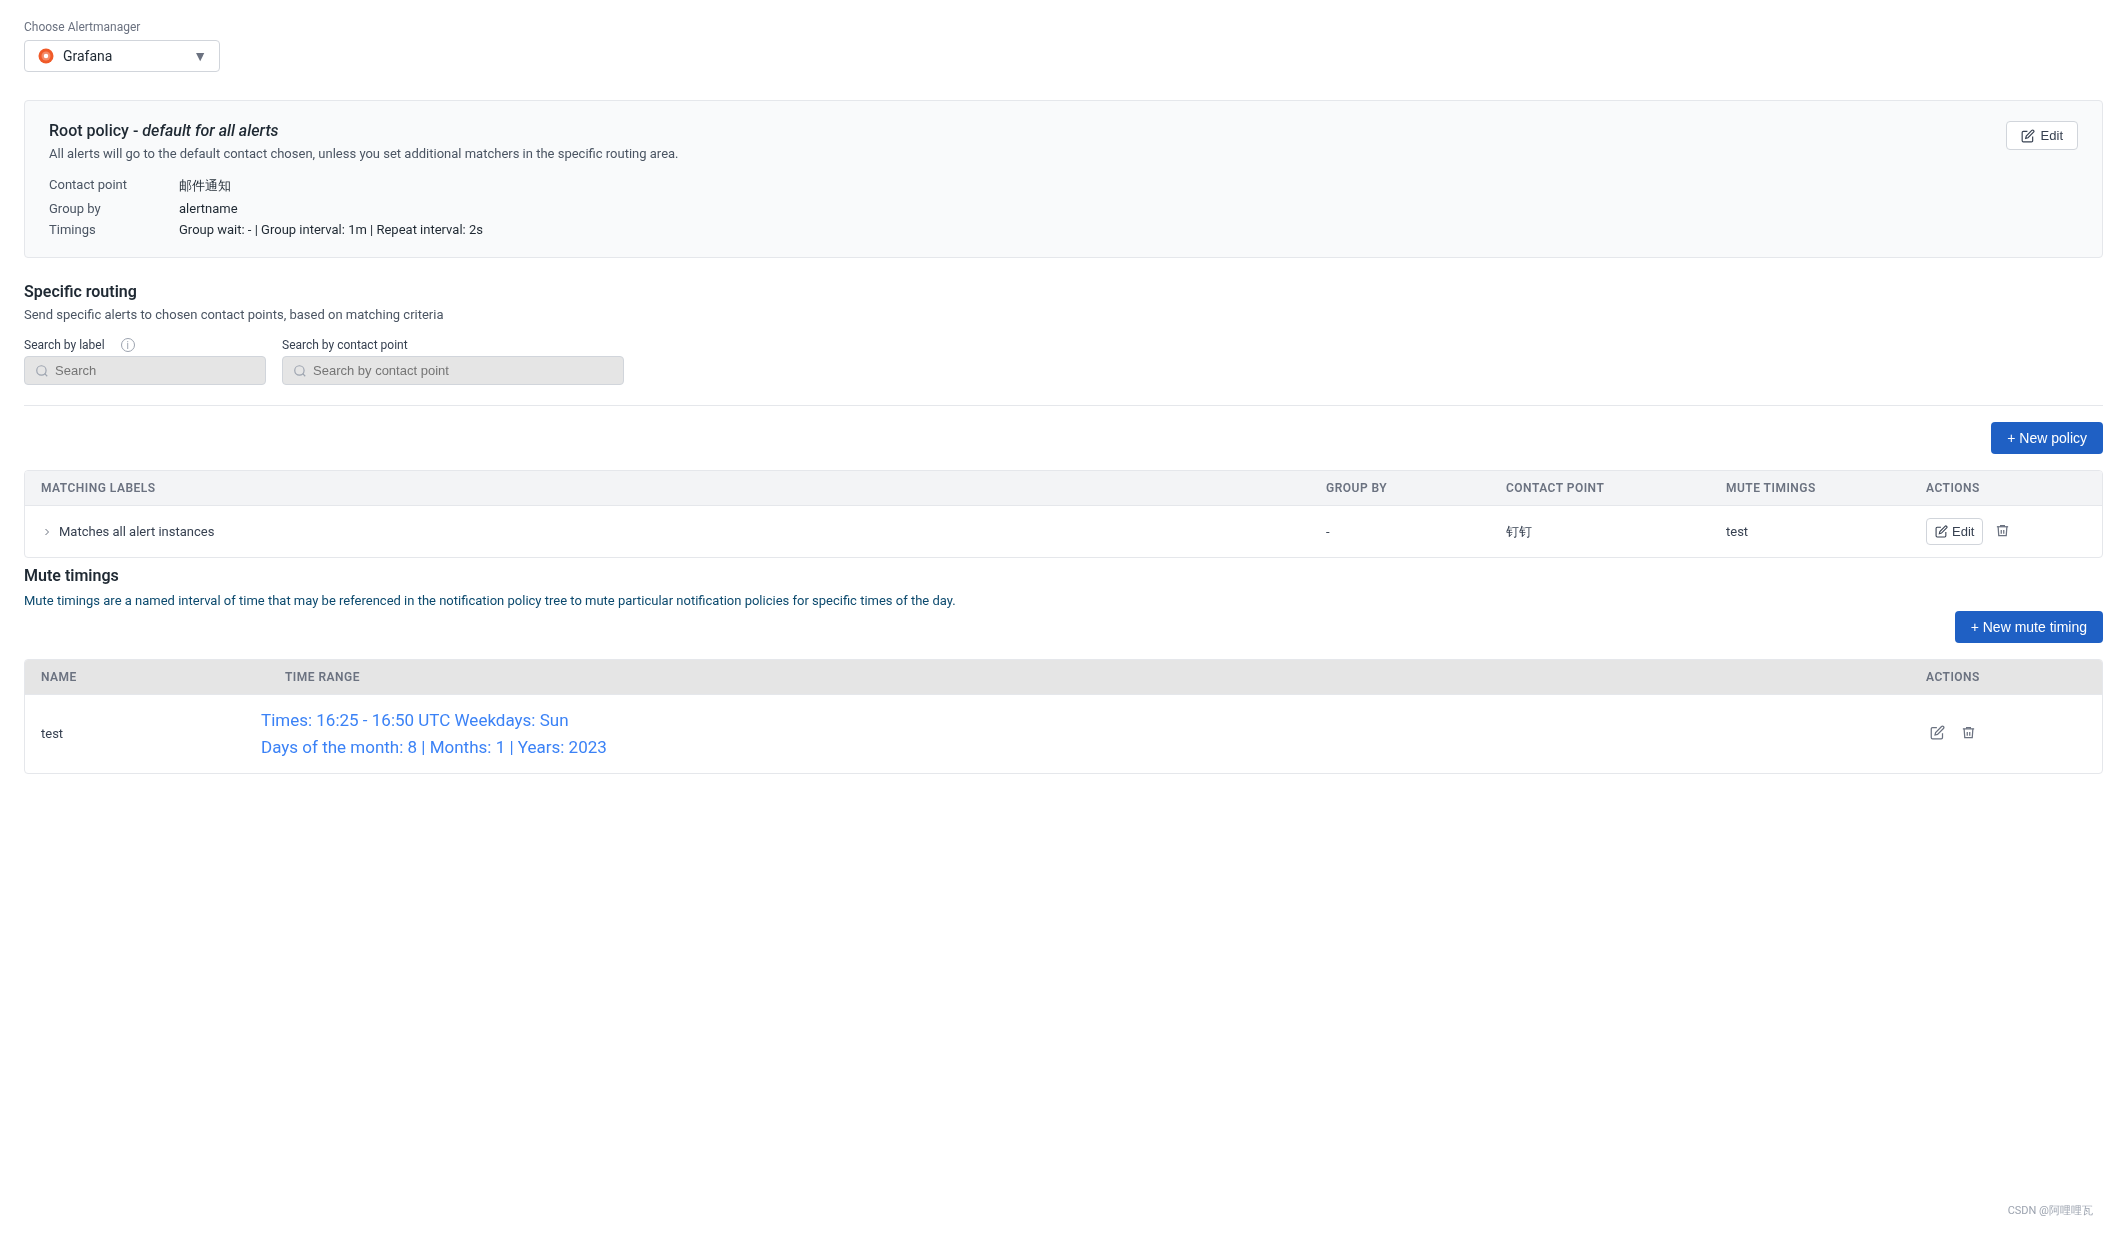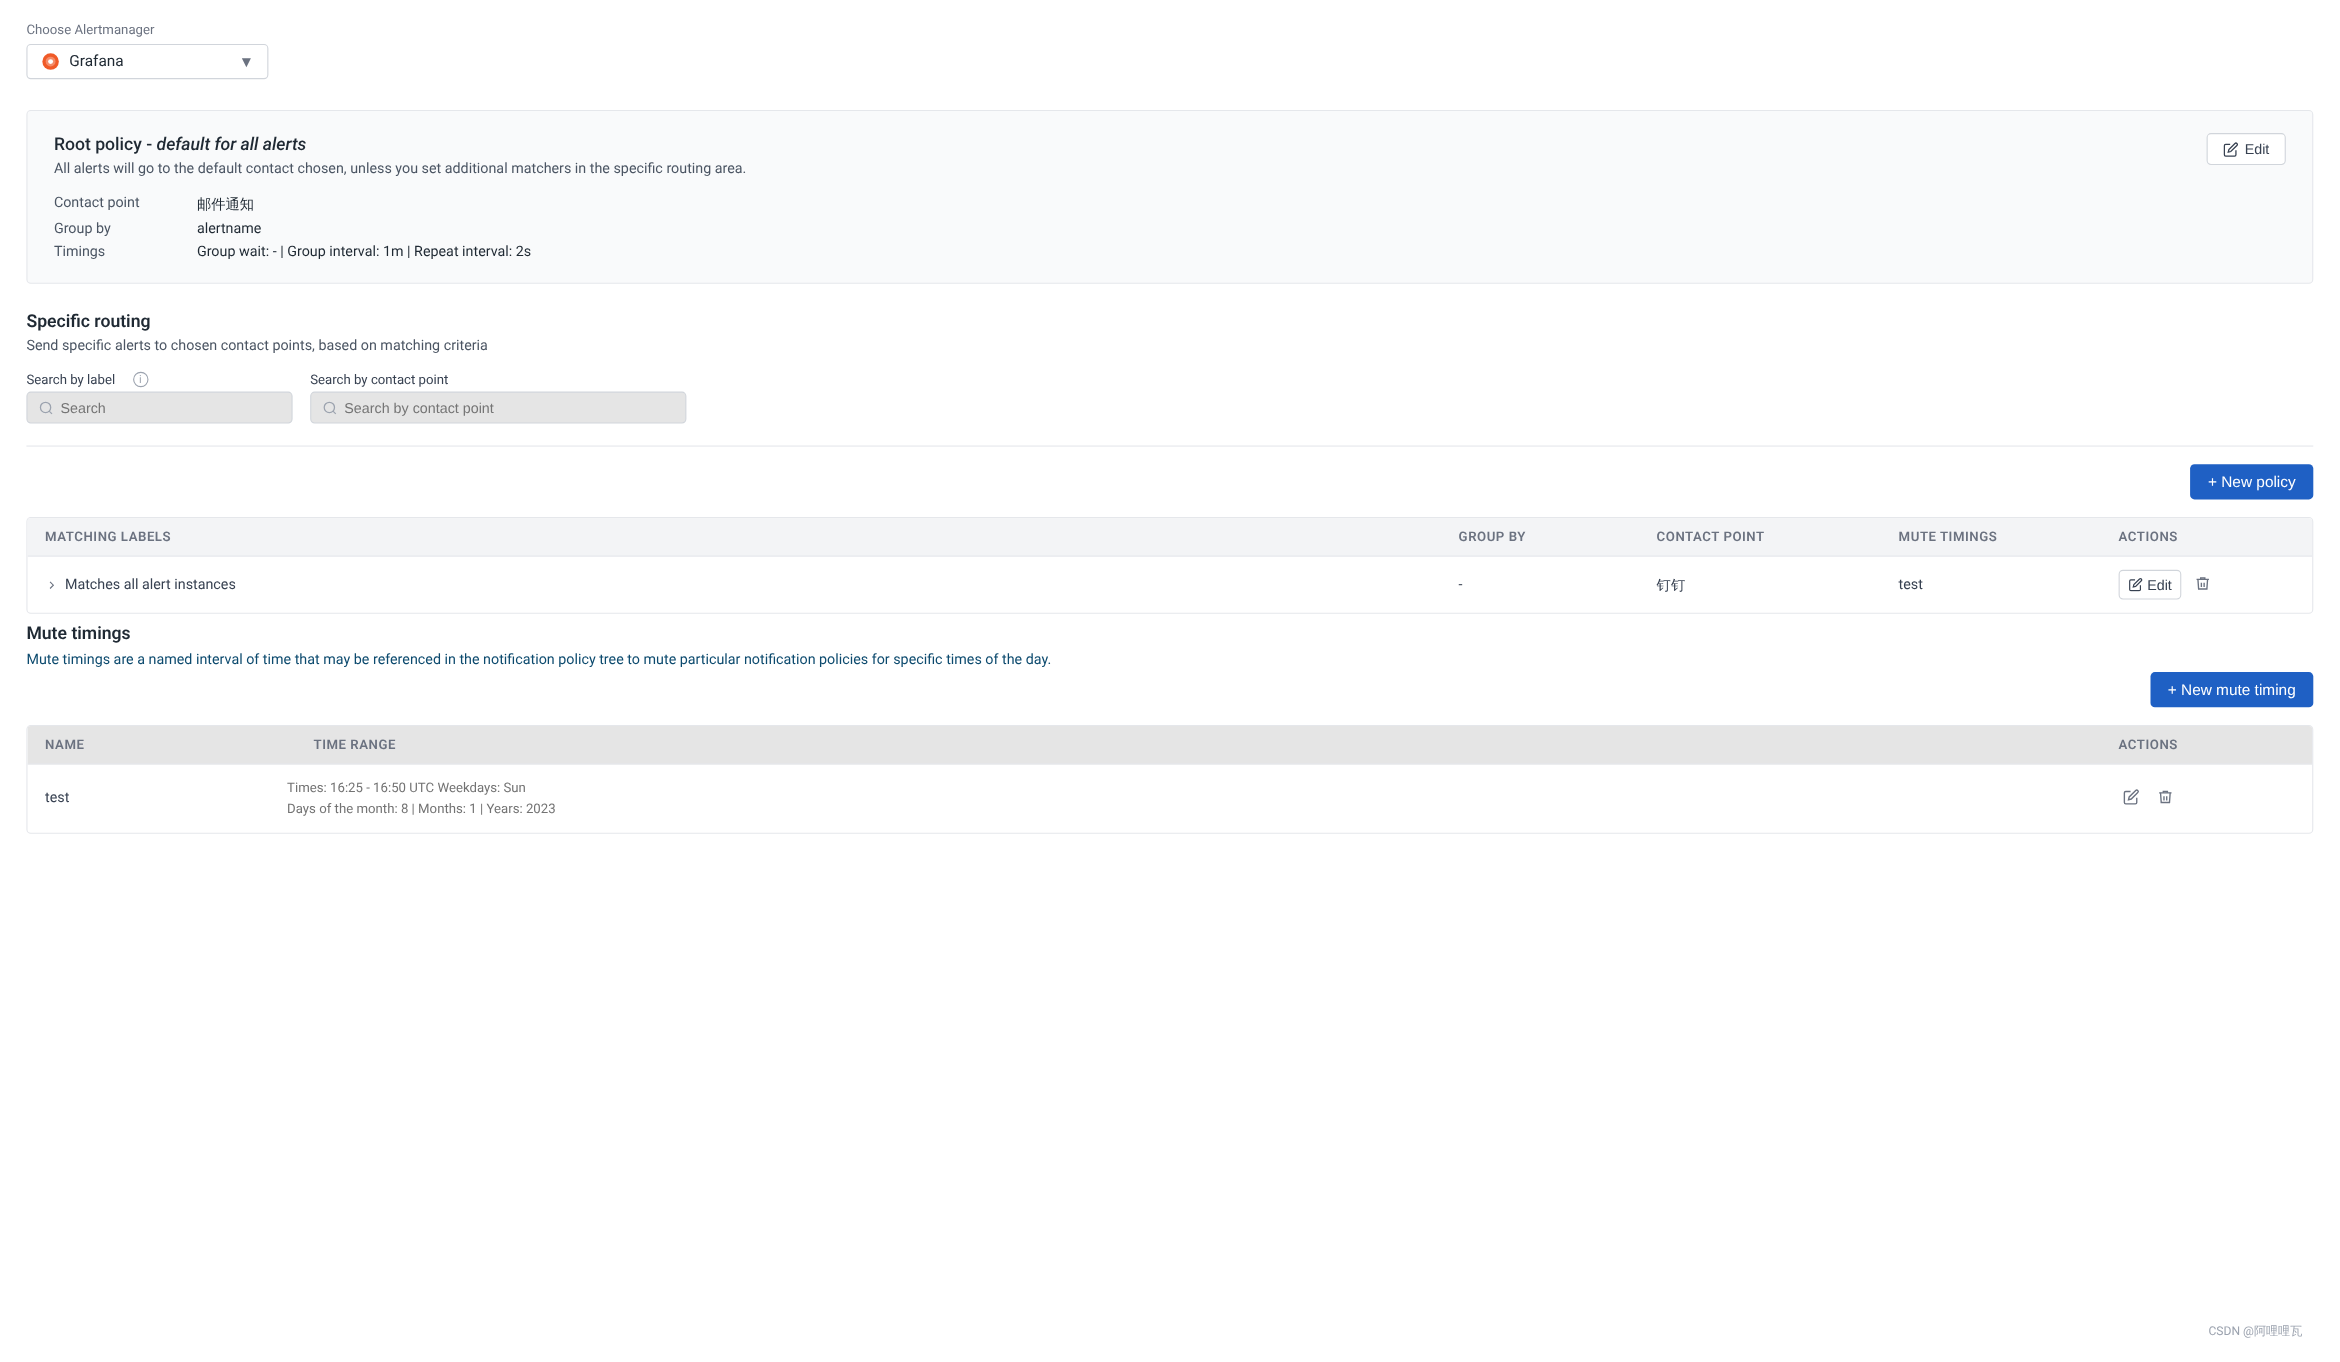--- a/index.html
+++ b/index.html
@@ -15,21 +15,21 @@
       color: #6b7280;
       margin-bottom: 6px;
     }
     .alertmanager-select {
       display: flex;
       align-items: center;
       gap: 8px;
       border: 1px solid #d1d5db;
       border-radius: 4px;
       padding: 6px 12px;
-      width: 220px;
+      width: 196px;
       cursor: pointer;
       background: #fff;
       font-size: 14px;
       text-align: center;
     }
     .grafana-icon {
       width: 18px;
       height: 18px;
     }
     .select-chevron {
@@ -258,22 +258,22 @@
     }
     .mute-table-row {
       display: grid;
       grid-template-columns: 220px 1fr 160px;
       padding: 12px 16px;
       border-bottom: 1px solid #e5e7eb;
       align-items: center;
     }
     .mute-table-row:last-child { border-bottom: none; }
     .mute-time-range {
-      font-size: 12px;
-      color: #737373;
+      font-size: 17px;
+      color: #3b82f6;
       line-height: 1.6;
     }
     .info-icon {
       display: inline-flex;
       align-items: center;
       justify-content: center;
       width: 14px;
       height: 14px;
       border-radius: 50%;
       border: 1px solid #9ca3af;

